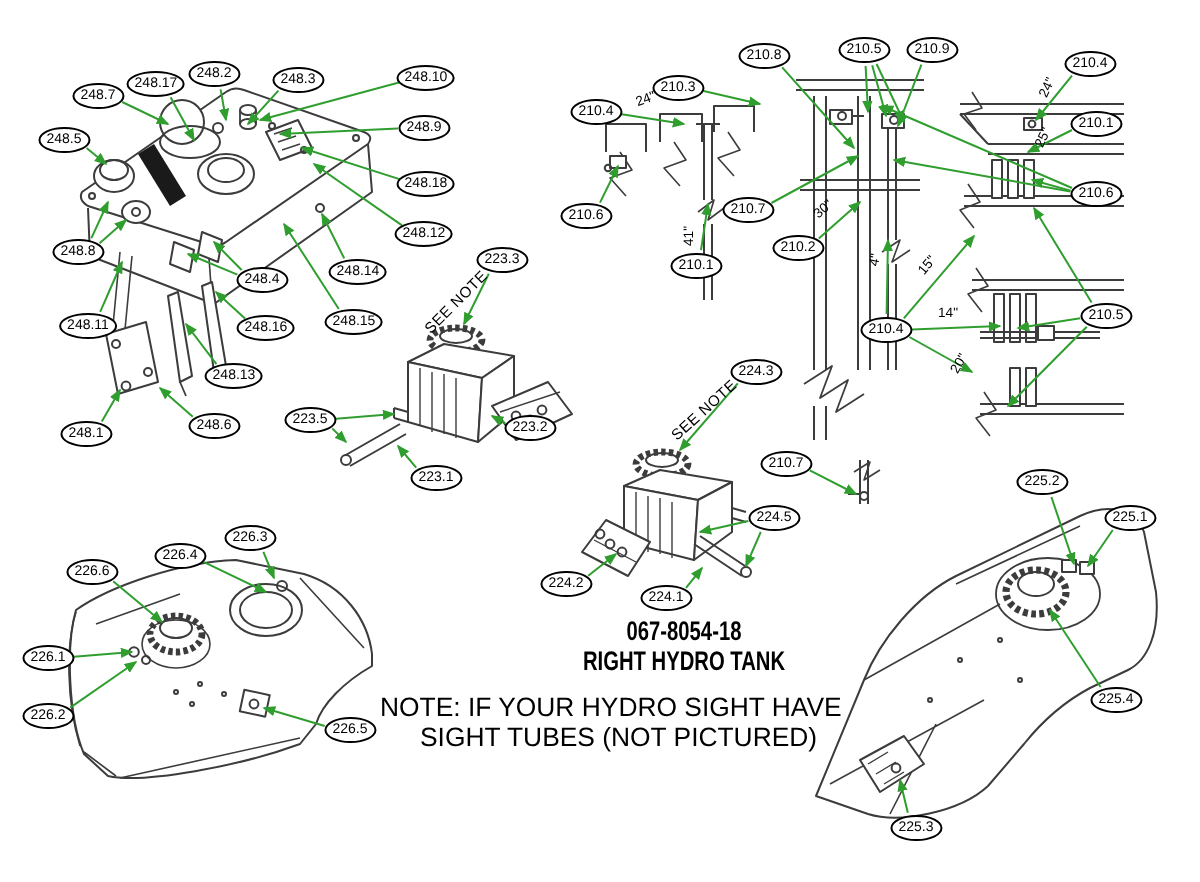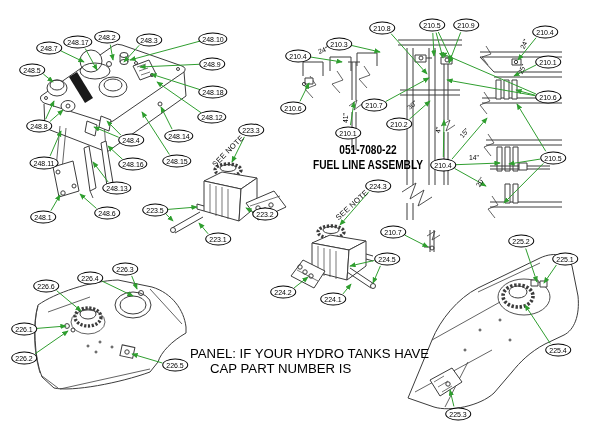--- a/index.html
+++ b/index.html
@@ -314,23 +314,23 @@
       <span class="dim" style="left: 524px; top: 44px; --r: -65deg;">24"</span>
       <span class="dim" style="left: 522px; top: 69px; --r: -65deg;">25"</span>
       <span class="dim" style="left: 438px; top: 130px; --r: -80deg;">4"</span>
       <span class="dim" style="left: 464px; top: 133px; --r: -50deg;">15"</span>
       <span class="dim" style="left: 474px; top: 157px; --r: 0deg;">14"</span>
       <span class="dim" style="left: 480px; top: 182px; --r: -60deg;">20"</span>
       <span class="see-note" style="left: 228px; top: 151px; --r: -45deg;">SEE NOTE</span>
       <span class="see-note" style="left: 352px; top: 205px; --r: -42deg;">SEE NOTE</span>
     </div>
 
-  <div class="sec-title" style="left:368px;top:142px">
-    <span>051-7080-22</span>
-    <span>FUEL LINE ASSEMBLY</span>
+  <div class="sec-title" style="left:342px;top:308px">
+    <span>067-8054-18</span>
+    <span>RIGHT HYDRO TANK</span>
   </div>
 
   <div class="note" style="left:190px;top:346px">
-    <div>PANEL: IF YOUR HYDRO TANKS HAVE</div>
-    <div class="ind">CAP PART NUMBER IS</div>
+    <div>NOTE: IF YOUR HYDRO SIGHT HAVE</div>
+    <div class="ind">SIGHT TUBES (NOT PICTURED)</div>
   </div>
 
 </div>
 
 </body></html>

